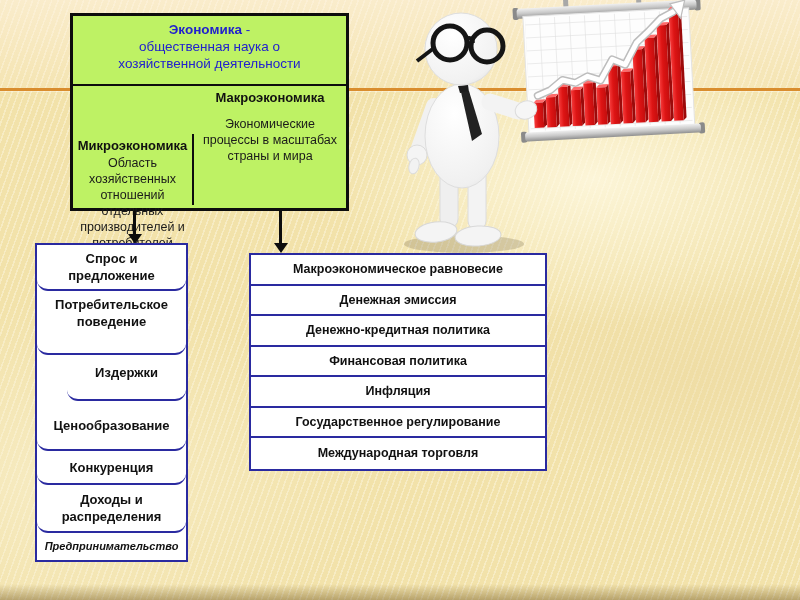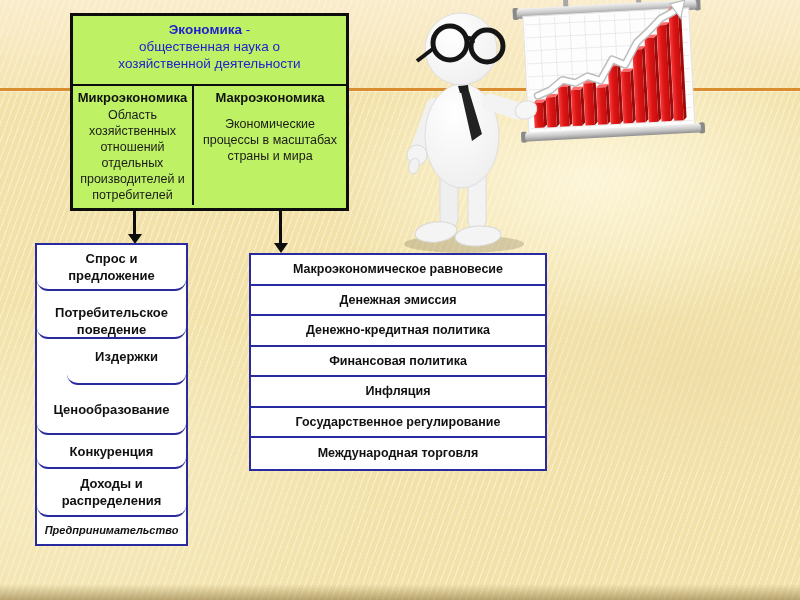--- a/index.html
+++ b/index.html
@@ -25,21 +25,21 @@
 
   
   .def-box { position:absolute; left:70px; top:13px; width:279px; height:198px;
     background:#bef264; border:3px solid #0d0d0d; z-index:3; }
   .def-title { height:70px; border-bottom:2px solid #0d0d0d; text-align:center;
     padding-top:5px; font-size:13.5px; line-height:17px; color:#2121cd; }
   .def-title .term { font-weight:bold; }
   .def-title .subtitle { max-width:200px; margin:0 auto; }
   .def-cells { display:flex; height:119px; }
   .def-cell { padding:3px 4px; text-align:center; }
-  .cell-micro { width:121px; border-right:2px solid #0d0d0d; }
+  .cell-micro { width:121px; border-right:2px solid #0d0d0d;margin-top:48px; }
   .cell-macro { flex:1; }
   .cell-title { font-weight:bold; font-size:13px; color:#111; margin-top:1px; }
   .cell-desc { font-size:12.5px; line-height:16px; color:#1a1a1a; margin-top:2px; }
   .cell-macro .cell-desc { margin-top:11px; }
 
   
   .arrow-line { position:absolute; width:3px; background:#0d0d0d; z-index:3; }
   .arrow-head { position:absolute; width:0; height:0; border-left:7px solid transparent;
     border-right:7px solid transparent; border-top:10px solid #0d0d0d; z-index:3; }
   .a1-line { left:133px; top:211px; height:24px; }
@@ -49,21 +49,21 @@
 
   
   .topic-list { position:absolute; background:#fff; border:2px solid #2a2aa0; z-index:3; color:#111; }
   .micro-list { left:35px; top:243px; width:153px; }
   .macro-list { left:249px; top:253px; width:298px; }
   .trow { border-bottom:2px solid #2a2aa0; display:flex; align-items:center; justify-content:center;
     text-align:center; font-weight:bold; padding:0 4px; }
   .trow:last-child { border-bottom:none; }
   .micro-list .trow { font-size:13px; line-height:17px;border-radius:11px; }
   .micro-list .trow:nth-child(1){ height:46px; }
-  .micro-list .trow:nth-child(2){ height:48px; align-items:flex-start; padding-top:13px; }
+  .micro-list .trow:nth-child(2){ height:64px; align-items:flex-start; padding-top:5px; }
   .micro-list .trow:nth-child(3){ height:46px; align-items:flex-start; padding-top:9px;margin-left:30px; }
   .micro-list .trow:nth-child(4){ height:50px; }
   .micro-list .trow:nth-child(5){ height:34px; }
   .micro-list .trow:nth-child(6){ height:48px; }
   .micro-list .trow:nth-child(7){ height:27px; font-size:11px;font-style:italic; }
   .macro-list .trow { height:30.5px; font-size:12.5px; }
 
   
   .screen-wrap { position:absolute; left:512px; top:-6px; width:200px; height:166px; z-index:1; }
   .person-wrap { position:absolute; left:388px; top:0; width:158px; height:256px; z-index:2; }

